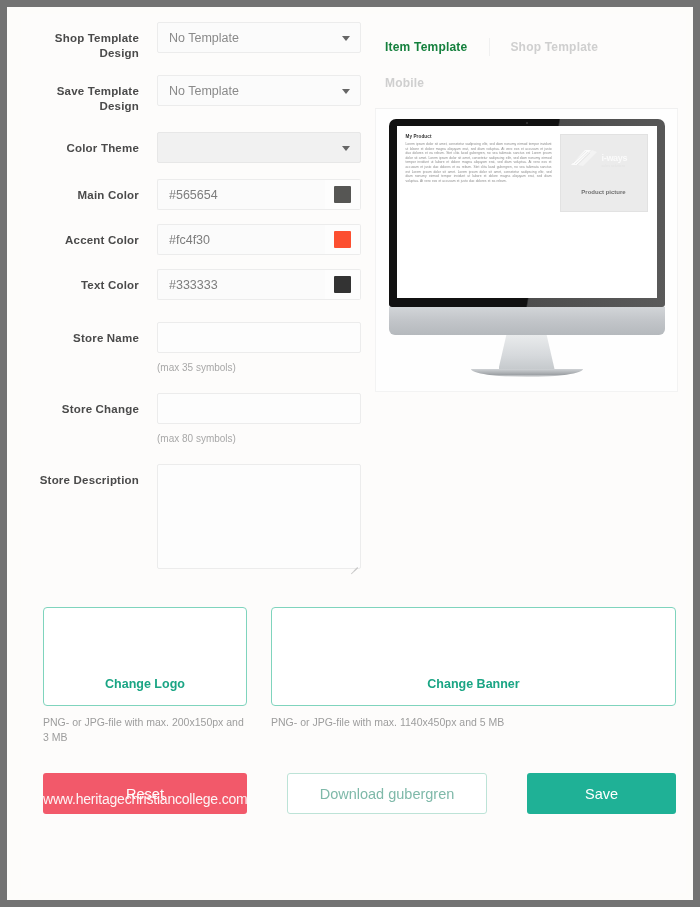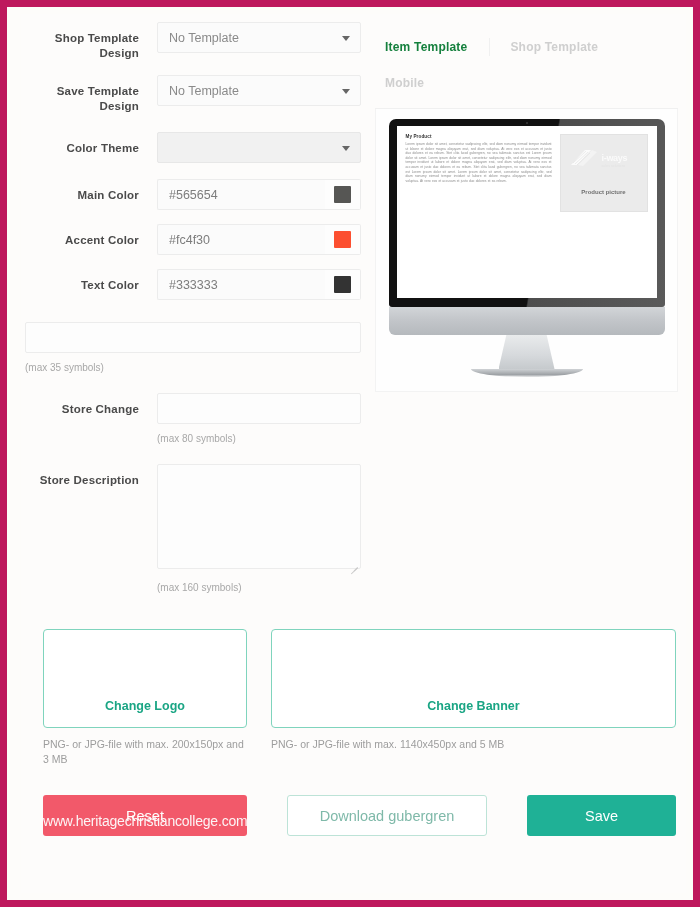--- a/index.html
+++ b/index.html
@@ -6,21 +6,21 @@
   * { box-sizing: border-box; }
   html, body { margin:0; padding:0; }
   body {
     width:700px; height:907px;
     font-family:"Liberation Sans", sans-serif;
     background:#d8bb3a;
     overflow:hidden;
   }
   .page-frame {
     position:absolute; inset:0;
-    border:7px solid #be185d;
+    border:7px solid #737373;
     background:#fdfcfa;
     overflow:hidden;
   }
   .page-inner {
     position:absolute;
     left:14px; top:7px; right:7px; bottom:7px;
     background:#fdfcfb;
   }
 
   
@@ -287,20 +287,21 @@
           <div class="color-row">
             <input class="text-input" type="text" value="#333333" style="">
             <div class="swatch-btn">
               <span class="swatch" id="sw-text" style="background: rgb(51, 51, 51);"></span>
             </div>
           </div>
         </div>
       </div>
 
       <div class="form-row" style="margin-top:22px;">
+        <div class="form-label">Store Name</div>
         <div class="field-col">
           <input class="text-input blank" type="text" value="" style="">
           <div class="hint">(max 35 symbols)</div>
         </div>
       </div>
 
       <div class="form-row" style="margin-top:18px;">
         <div class="form-label">Store Change</div>
         <div class="field-col">
           <input class="text-input blank" type="text" value="" style="">
@@ -311,21 +312,20 @@
       <div class="form-row" style="margin-top:18px;">
         <div class="form-label">Store Description</div>
         <div class="field-col">
           <div class="desc-wrap">
             <textarea class="text-area" style=""></textarea>
             <span class="resize-grip">
                   <i></i>
                   <i></i>
                 </span>
           </div>
-          <div class="hint">(max 160 symbols)</div>
         </div>
       </div>
 
     </div>
 
     <div class="col-right">
 
       <div class="tabs">
         <div class="tab active">Item Template</div>
         <div class="tab-sep"></div>

